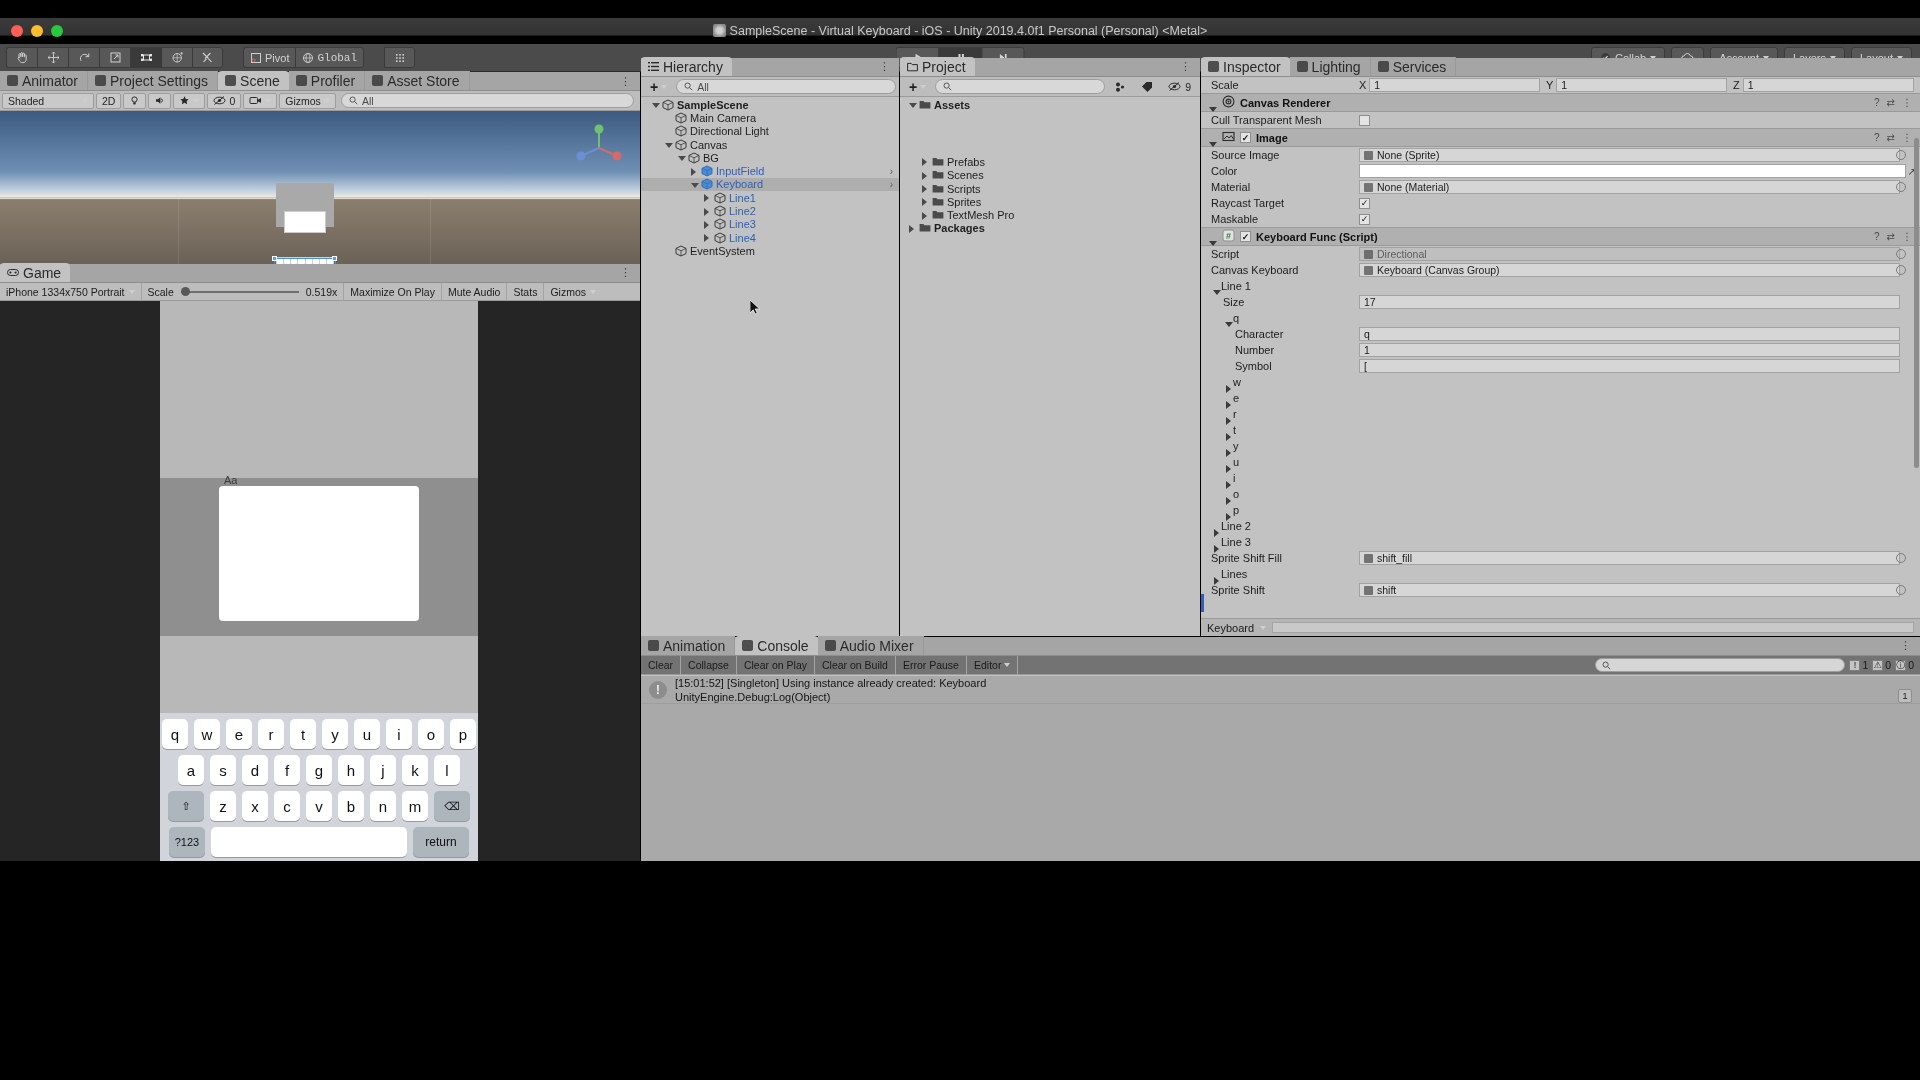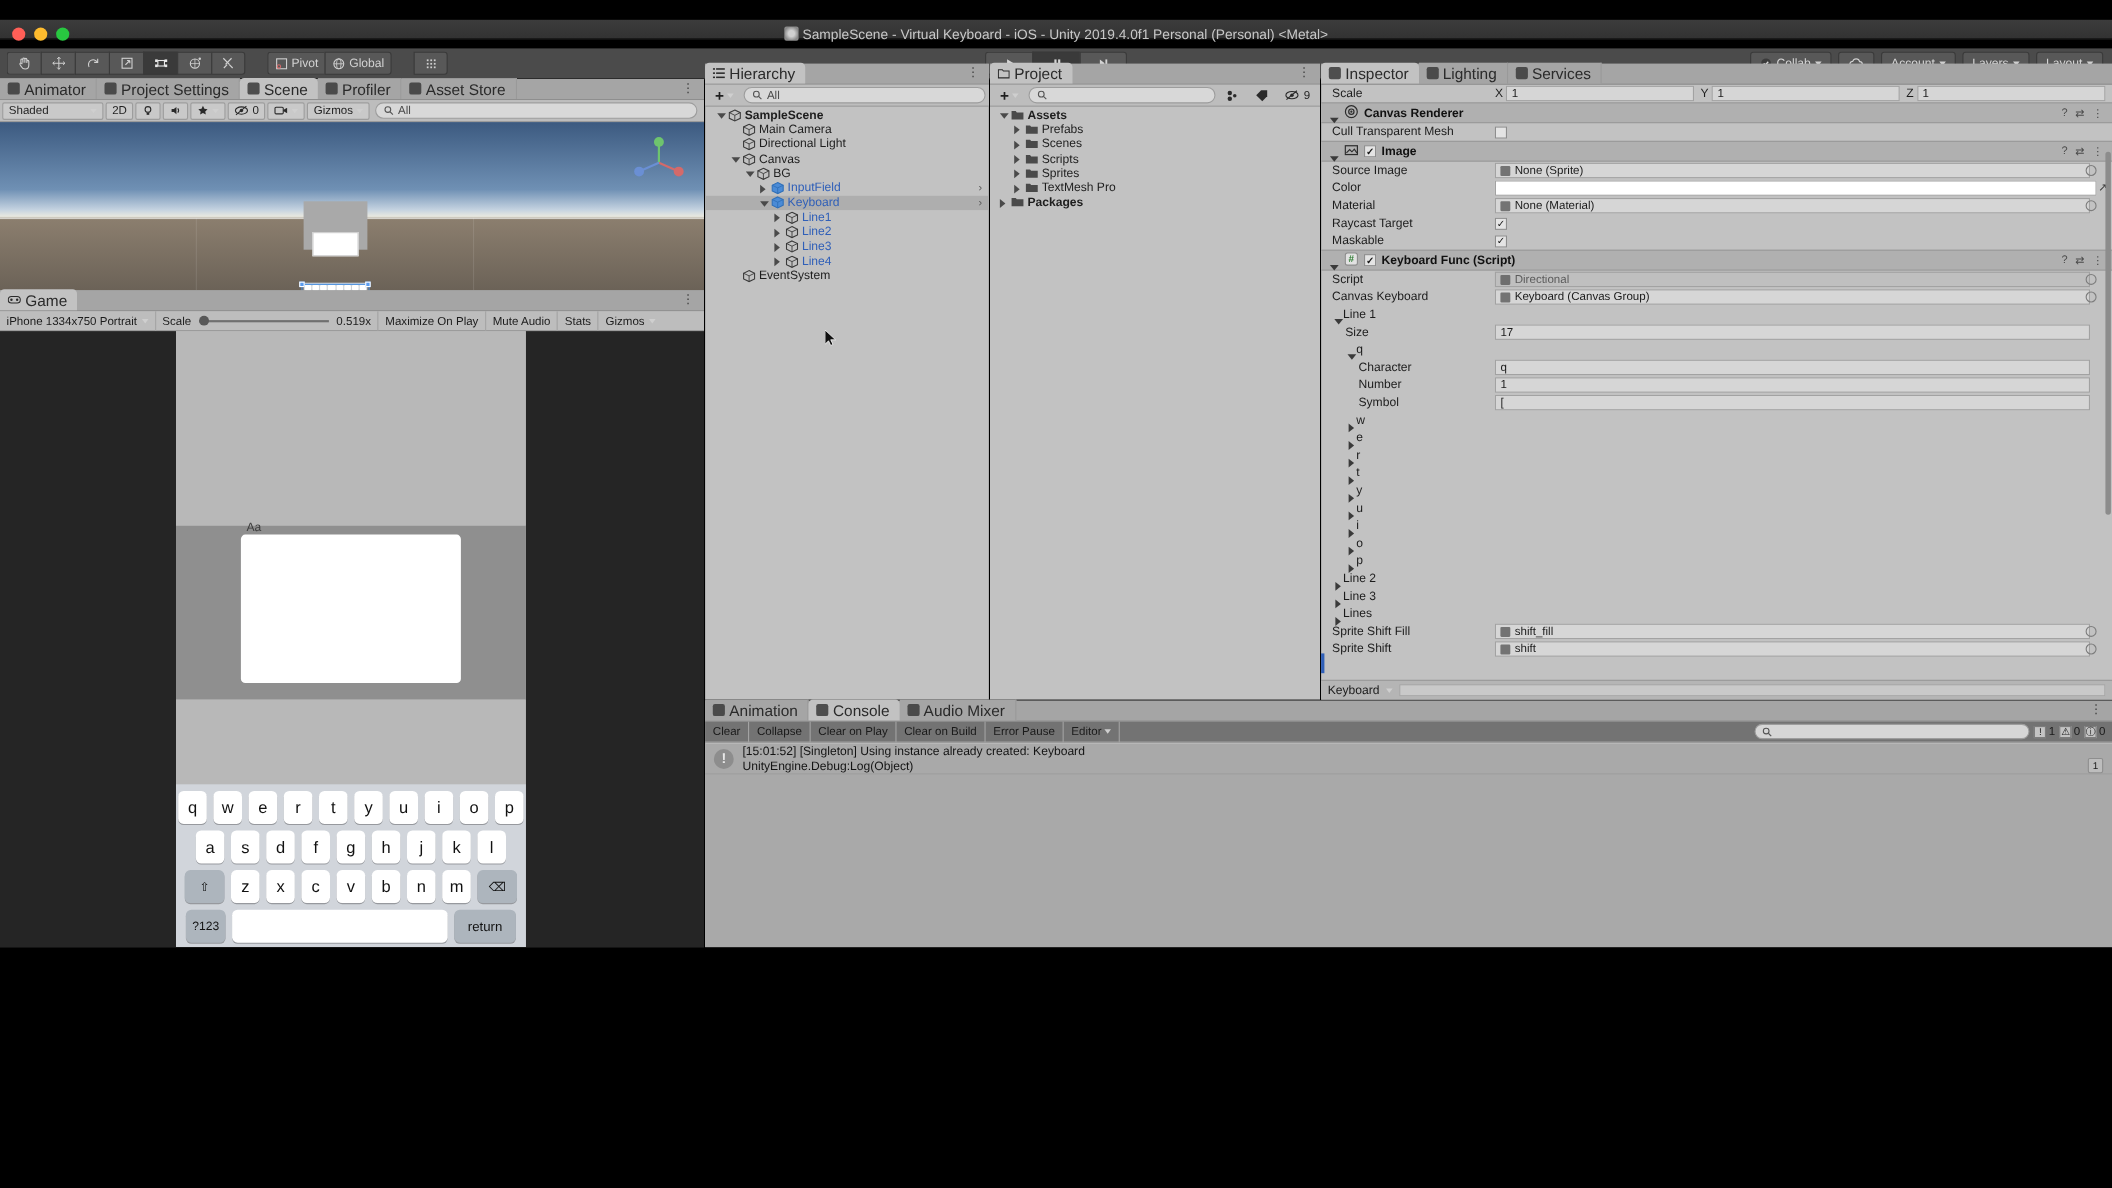--- a/index.html
+++ b/index.html
@@ -42,21 +42,21 @@
     display: flex; align-items: center;
   }
   .tb-group { display: flex; align-items: center; height: 21px; margin-left: 6px; }
   .tb-btn {
     height: 21px; min-width: 31px; padding: 0 6px;
     background: #585858; border: 1px solid #3a3a3a; border-right-width: 0;
     display: flex; align-items: center; justify-content: center;
     color: #d2d2d2; font-size: 11px; cursor: default;
   }
   .tb-btn:first-child { border-radius: 3px 0 0 3px; }
-  .tb-btn:last-child { border-radius: 0 3px 3px 0; border-right-width: 1px; }
+  .tb-btn:last-child { border-radius: 0 3px 3px 0; border-right-width: 1px; font-family: Liberation Mono, monospace; }
   .tb-btn.on { background: #3a3a3a; }
   .tb-sep { width: 14px; }
   .tb-center {
     position: absolute; left: 50%; transform: translateX(-50%);
     display: flex; align-items: center;
   }
   .tb-play { min-width: 43px; }
   .tb-right {
     position: absolute; right: 8px; display: flex; align-items: center; gap: 6px;
   }
@@ -873,21 +873,21 @@
       </div>
     </div>
     <div class="tree" id="project-tree">
         <div class="trow" style="padding-left: 8px; height: 13.3px;">
           <span class="tri open"></span>
           <span class="cube"><svg width="12" height="11" viewBox="0 0 12 11">
               <path d="M.6 2h3.8l1 1.2H11.4V9.6H.6z" fill="#4a4a4a"></path>
             </svg></span>
           <span class="tlabel bold">Assets</span>
         </div>
-        <div class="trow" style="padding-left: 21px; height: 13.3px;">
+        <div class="trow" style="padding-left: 21px; height: 13.3px; margin-top: 44px;">
           <span class="tri closed"></span>
           <span class="cube"><svg width="12" height="11" viewBox="0 0 12 11">
               <path d="M.6 2h3.8l1 1.2H11.4V9.6H.6z" fill="#4a4a4a"></path>
             </svg></span>
           <span class="tlabel">Prefabs</span>
         </div>
         <div class="trow" style="padding-left: 21px; height: 13.3px;">
           <span class="tri closed"></span>
           <span class="cube"><svg width="12" height="11" viewBox="0 0 12 11">
               <path d="M.6 2h3.8l1 1.2H11.4V9.6H.6z" fill="#4a4a4a"></path>
@@ -1158,35 +1158,35 @@
             <span class="foldout closed"></span>
             <span>Line 2</span>
           </span>
         </div>
         <div class="irow">
           <span class="ilabel" style="padding-left: 0px; display: flex; align-items: center;">
             <span class="foldout closed"></span>
             <span>Line 3</span>
           </span>
         </div>
+        <div class="irow" style="position: relative;">
+          <span class="ilabel" style="padding-left: 0px; display: flex; align-items: center;">
+            <span>Sprite Shift Fill</span>
+          </span>
+          <span class="ifield">
+            <span style="width: 9px; height: 9px; margin-right: 4px; flex: 0 0 auto; background: rgb(90, 90, 90); border-radius: 1px; opacity: 0.8;"></span>
+            <span>shift_fill</span>
+          </span>
+          <span style="position: absolute; right: 14px; width: 10px; height: 10px; border-radius: 50%; border: 1px solid rgb(125, 125, 125);"></span>
+        </div>
         <div class="irow">
           <span class="ilabel" style="padding-left: 0px; display: flex; align-items: center;">
             <span class="foldout closed"></span>
             <span>Lines</span>
           </span>
-        </div>
-        <div class="irow" style="position: relative;">
-          <span class="ilabel" style="padding-left: 0px; display: flex; align-items: center;">
-            <span>Sprite Shift Fill</span>
-          </span>
-          <span class="ifield">
-            <span style="width: 9px; height: 9px; margin-right: 4px; flex: 0 0 auto; background: rgb(90, 90, 90); border-radius: 1px; opacity: 0.8;"></span>
-            <span>shift_fill</span>
-          </span>
-          <span style="position: absolute; right: 14px; width: 10px; height: 10px; border-radius: 50%; border: 1px solid rgb(125, 125, 125);"></span>
         </div>
         <div class="irow" style="position: relative;">
           <span class="ilabel" style="padding-left: 0px; display: flex; align-items: center;">
             <span>Sprite Shift</span>
           </span>
           <span class="ifield">
             <span style="width: 9px; height: 9px; margin-right: 4px; flex: 0 0 auto; background: rgb(90, 90, 90); border-radius: 1px; opacity: 0.8;"></span>
             <span>shift</span>
           </span>
           <span style="position: absolute; right: 14px; width: 10px; height: 10px; border-radius: 50%; border: 1px solid rgb(125, 125, 125);"></span>

